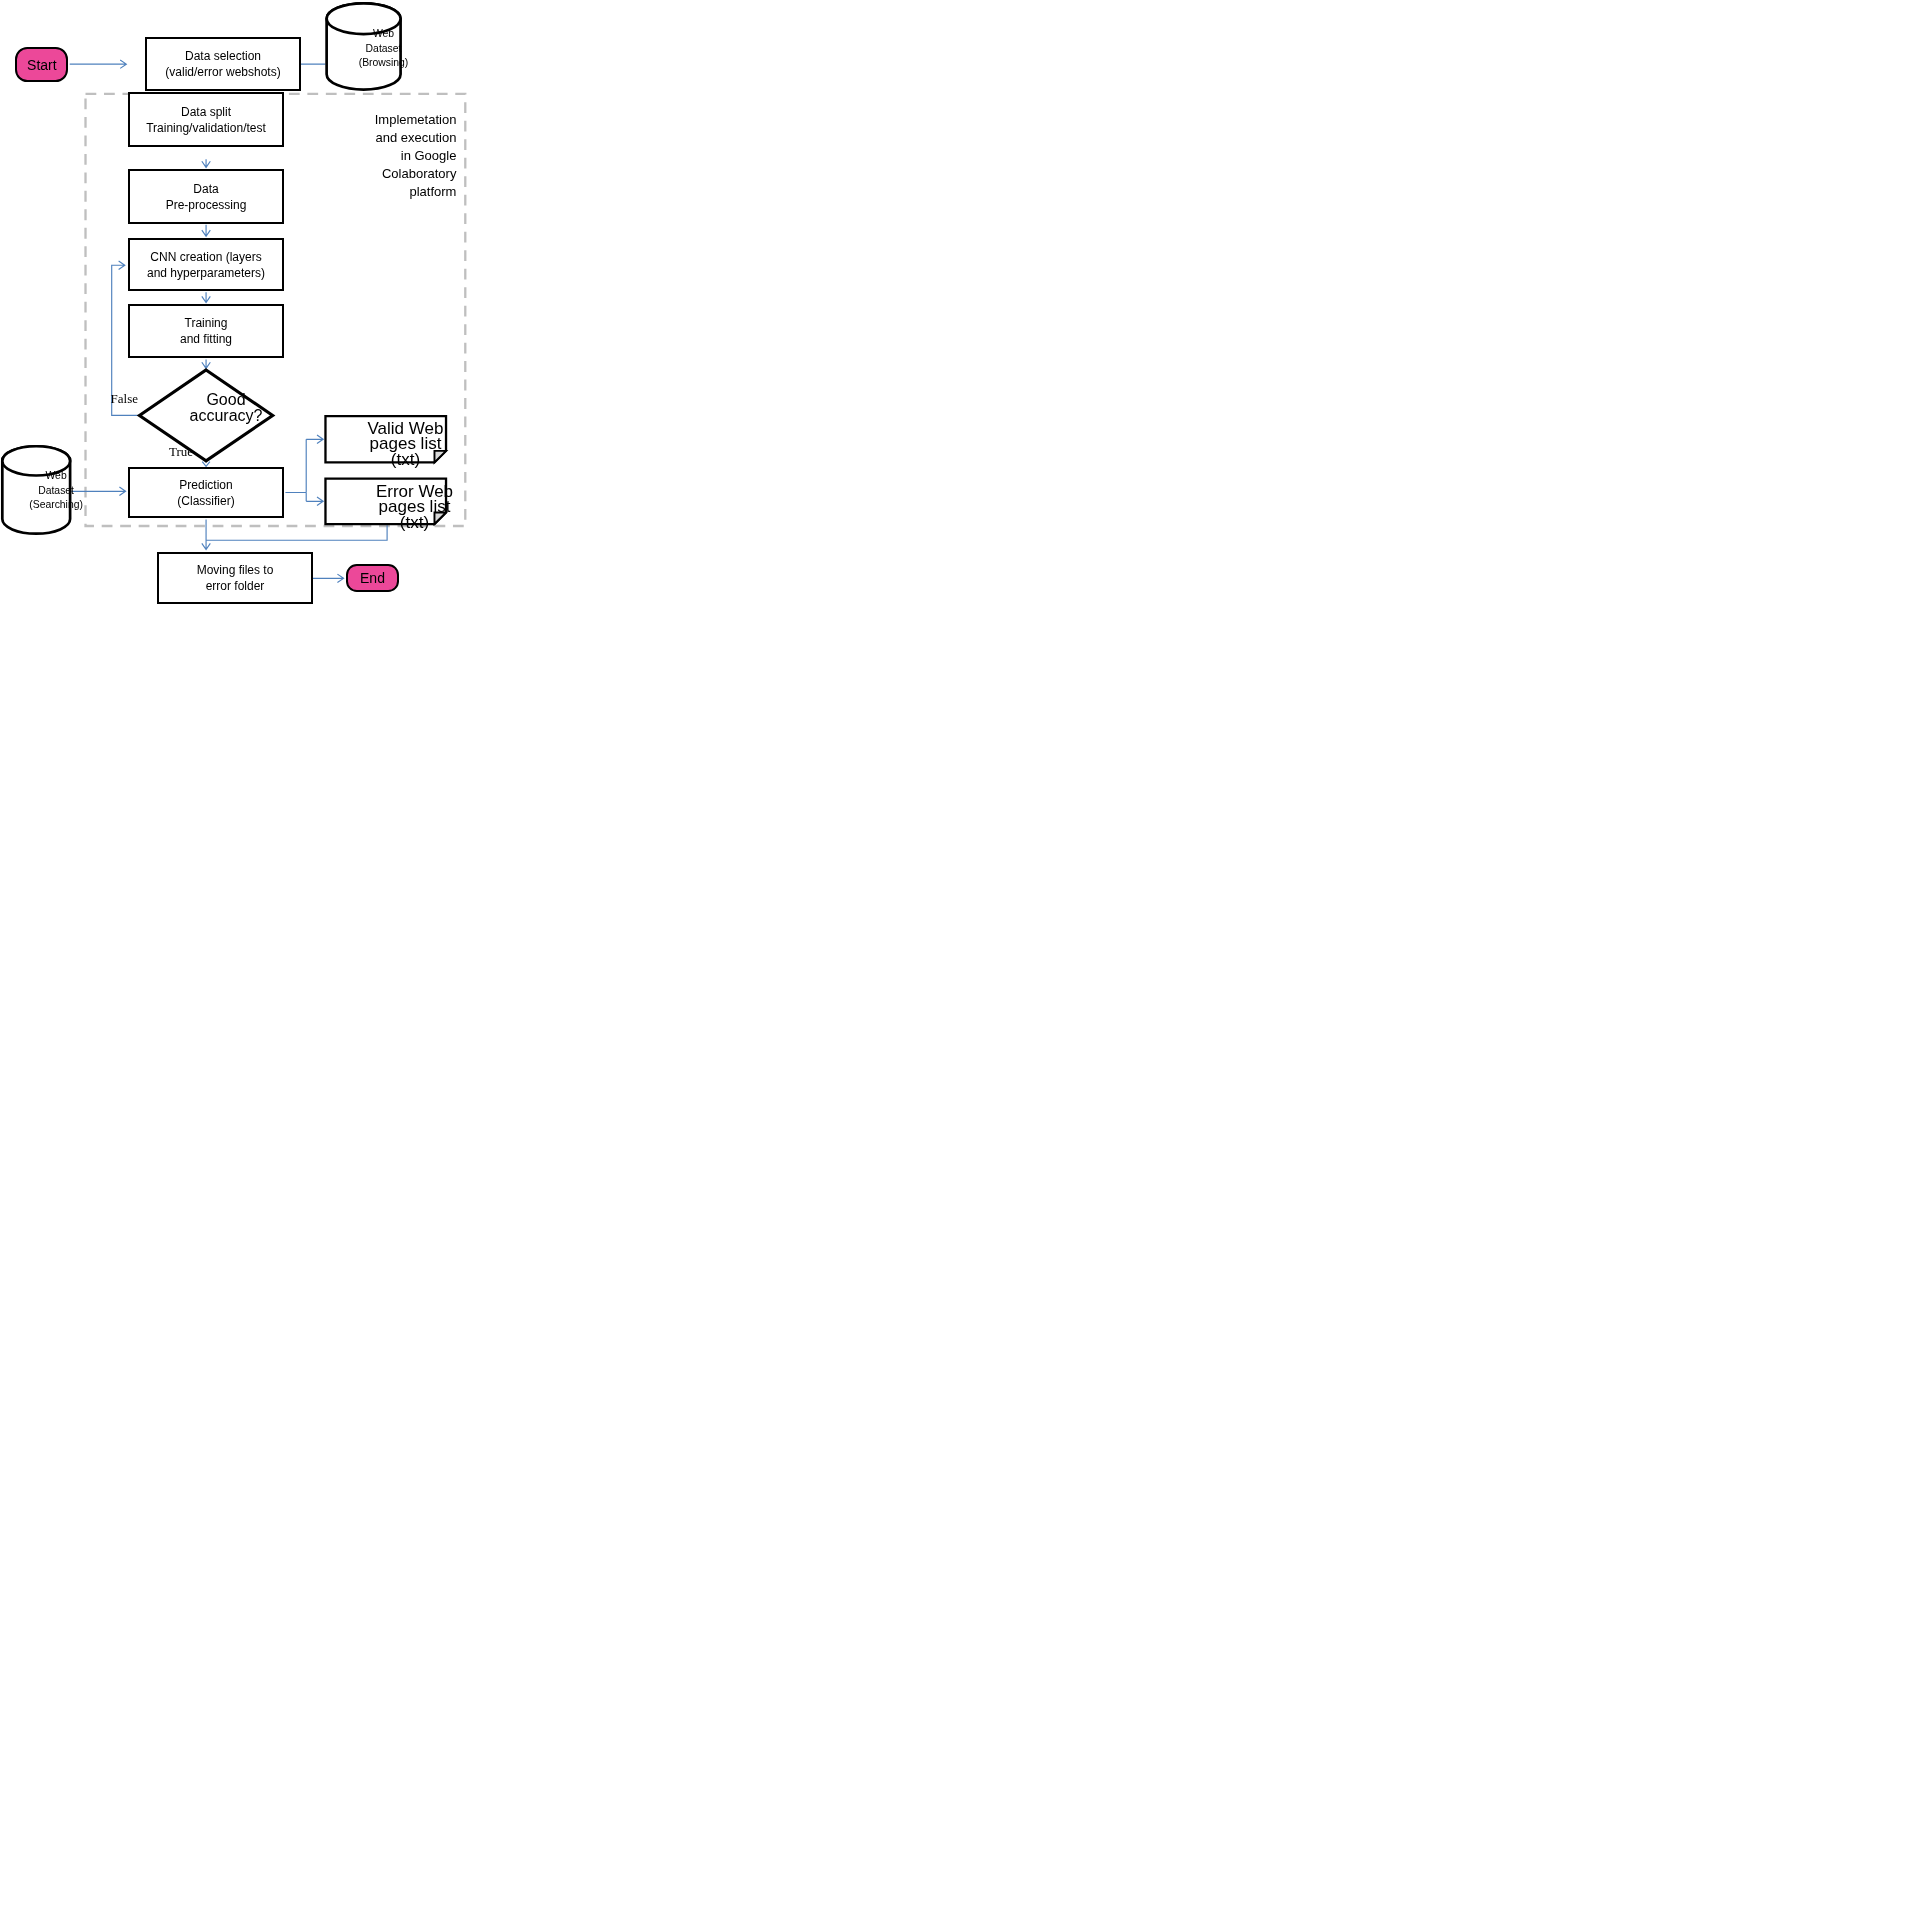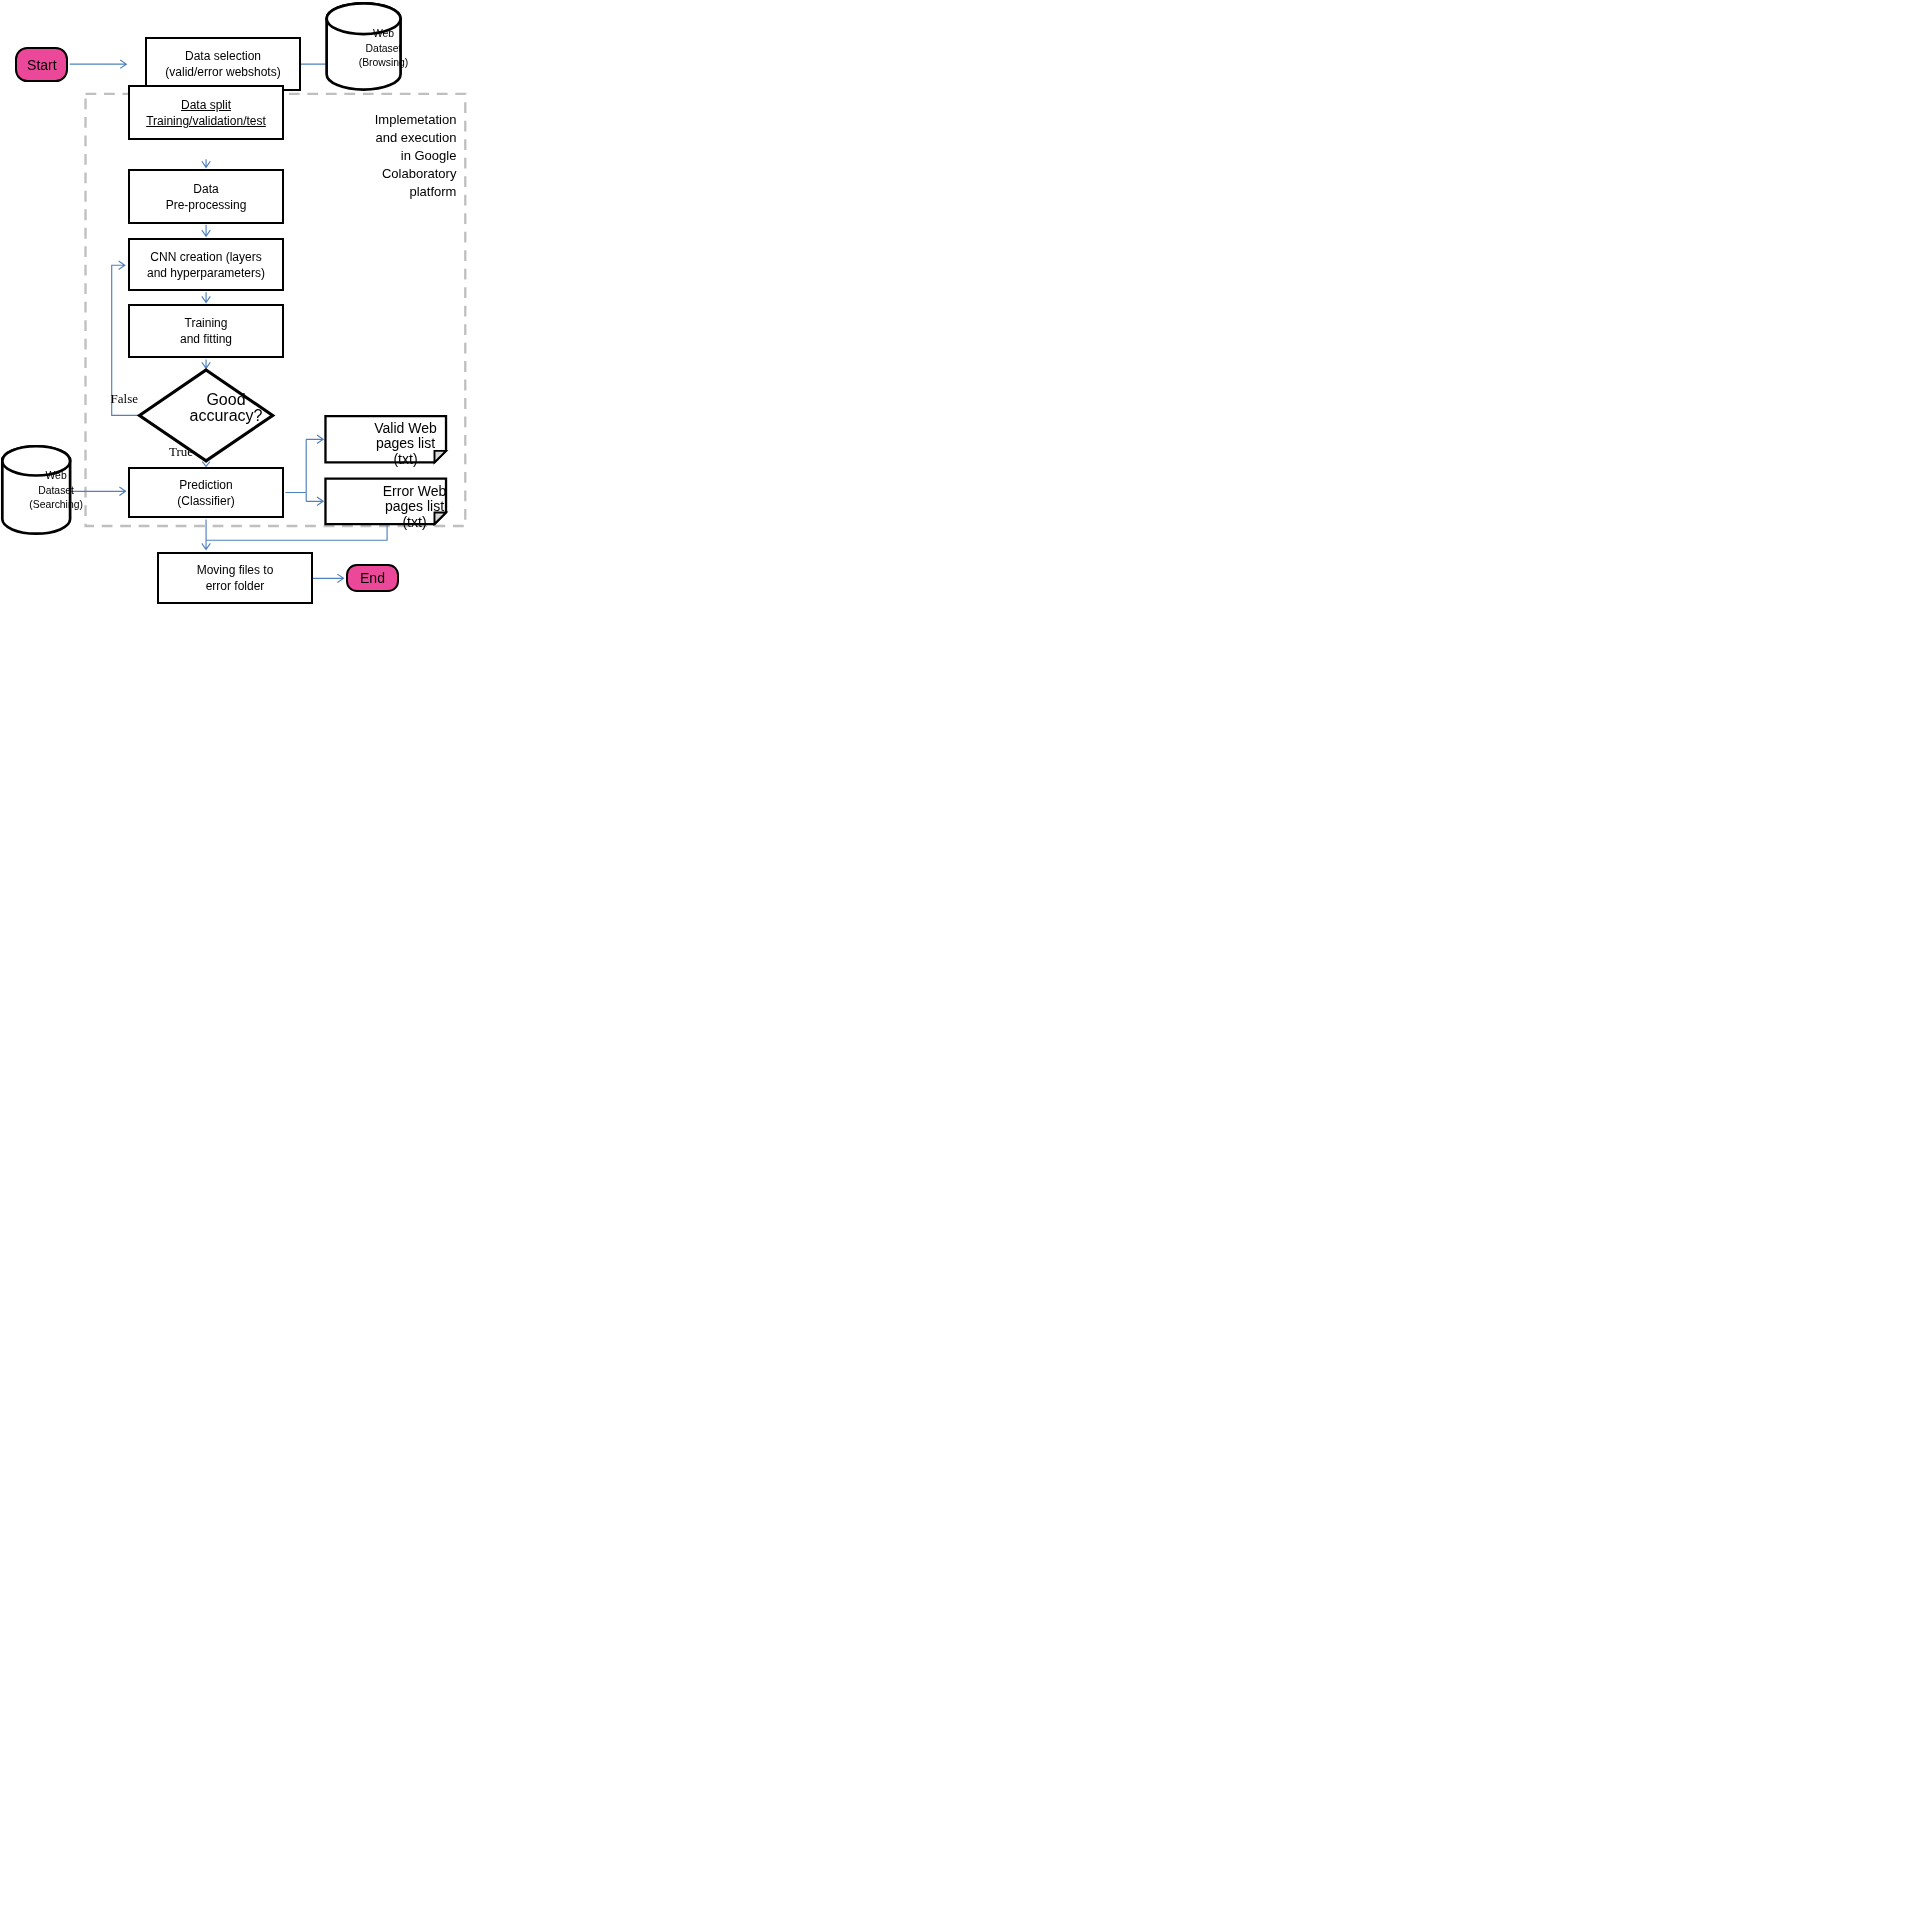--- a/index.html
+++ b/index.html
@@ -38,21 +38,21 @@
     position: absolute;
     display: flex;
     flex-direction: column;
     align-items: center;
     justify-content: flex-start;
     text-align: center;
     pointer-events: none;
     padding-left: 40px;
   }
   .cyl-label { font-size: 10.4px; line-height: 14.6px; }
-  .doc-label { font-size: 14px; line-height: 15.4px; }
+  .doc-label { font-size: 17px; line-height: 15.4px; }
   .diamond-label { font-size: 16px; line-height: 16px; justify-content: flex-start; }
   .edge-label { position: absolute; font-size: 13px; font-family: Liberation Serif, serif; }
   #annotation {
     position: absolute;
     right: 21.6px;
     top: 111px;
     width: 127px;
     text-align: right;
     font-size: 13px;
     line-height: 18px;
@@ -115,21 +115,21 @@
 
   <div class="terminator" style="left:346px; top:564px; width:53px; height:28px; border-radius:10.8px;">
     <span>End</span>
   </div>
 
   <div class="node-box" style="left:128px; top:37px; width:156px; height:54px;margin-left:17px;">
     <span class="line">Data selection</span>
     <span class="line">(valid/error webshots)</span>
   </div>
 
-  <div class="node-box" style="left:128px; top:85px; width:156px; height:55px;text-decoration:underline;">
+  <div class="node-box" style="left:128px; top:92px; width:156px; height:55px;">
     <span class="line">Data split</span>
     <span class="line">Training/validation/test</span>
   </div>
 
   <div class="node-box" style="left:128px; top:169px; width:156px; height:55px;">
     <span class="line">Data</span>
     <span class="line">Pre-processing</span>
   </div>
 
   <div class="node-box" style="left:128px; top:238px; width:156px; height:53px;">

